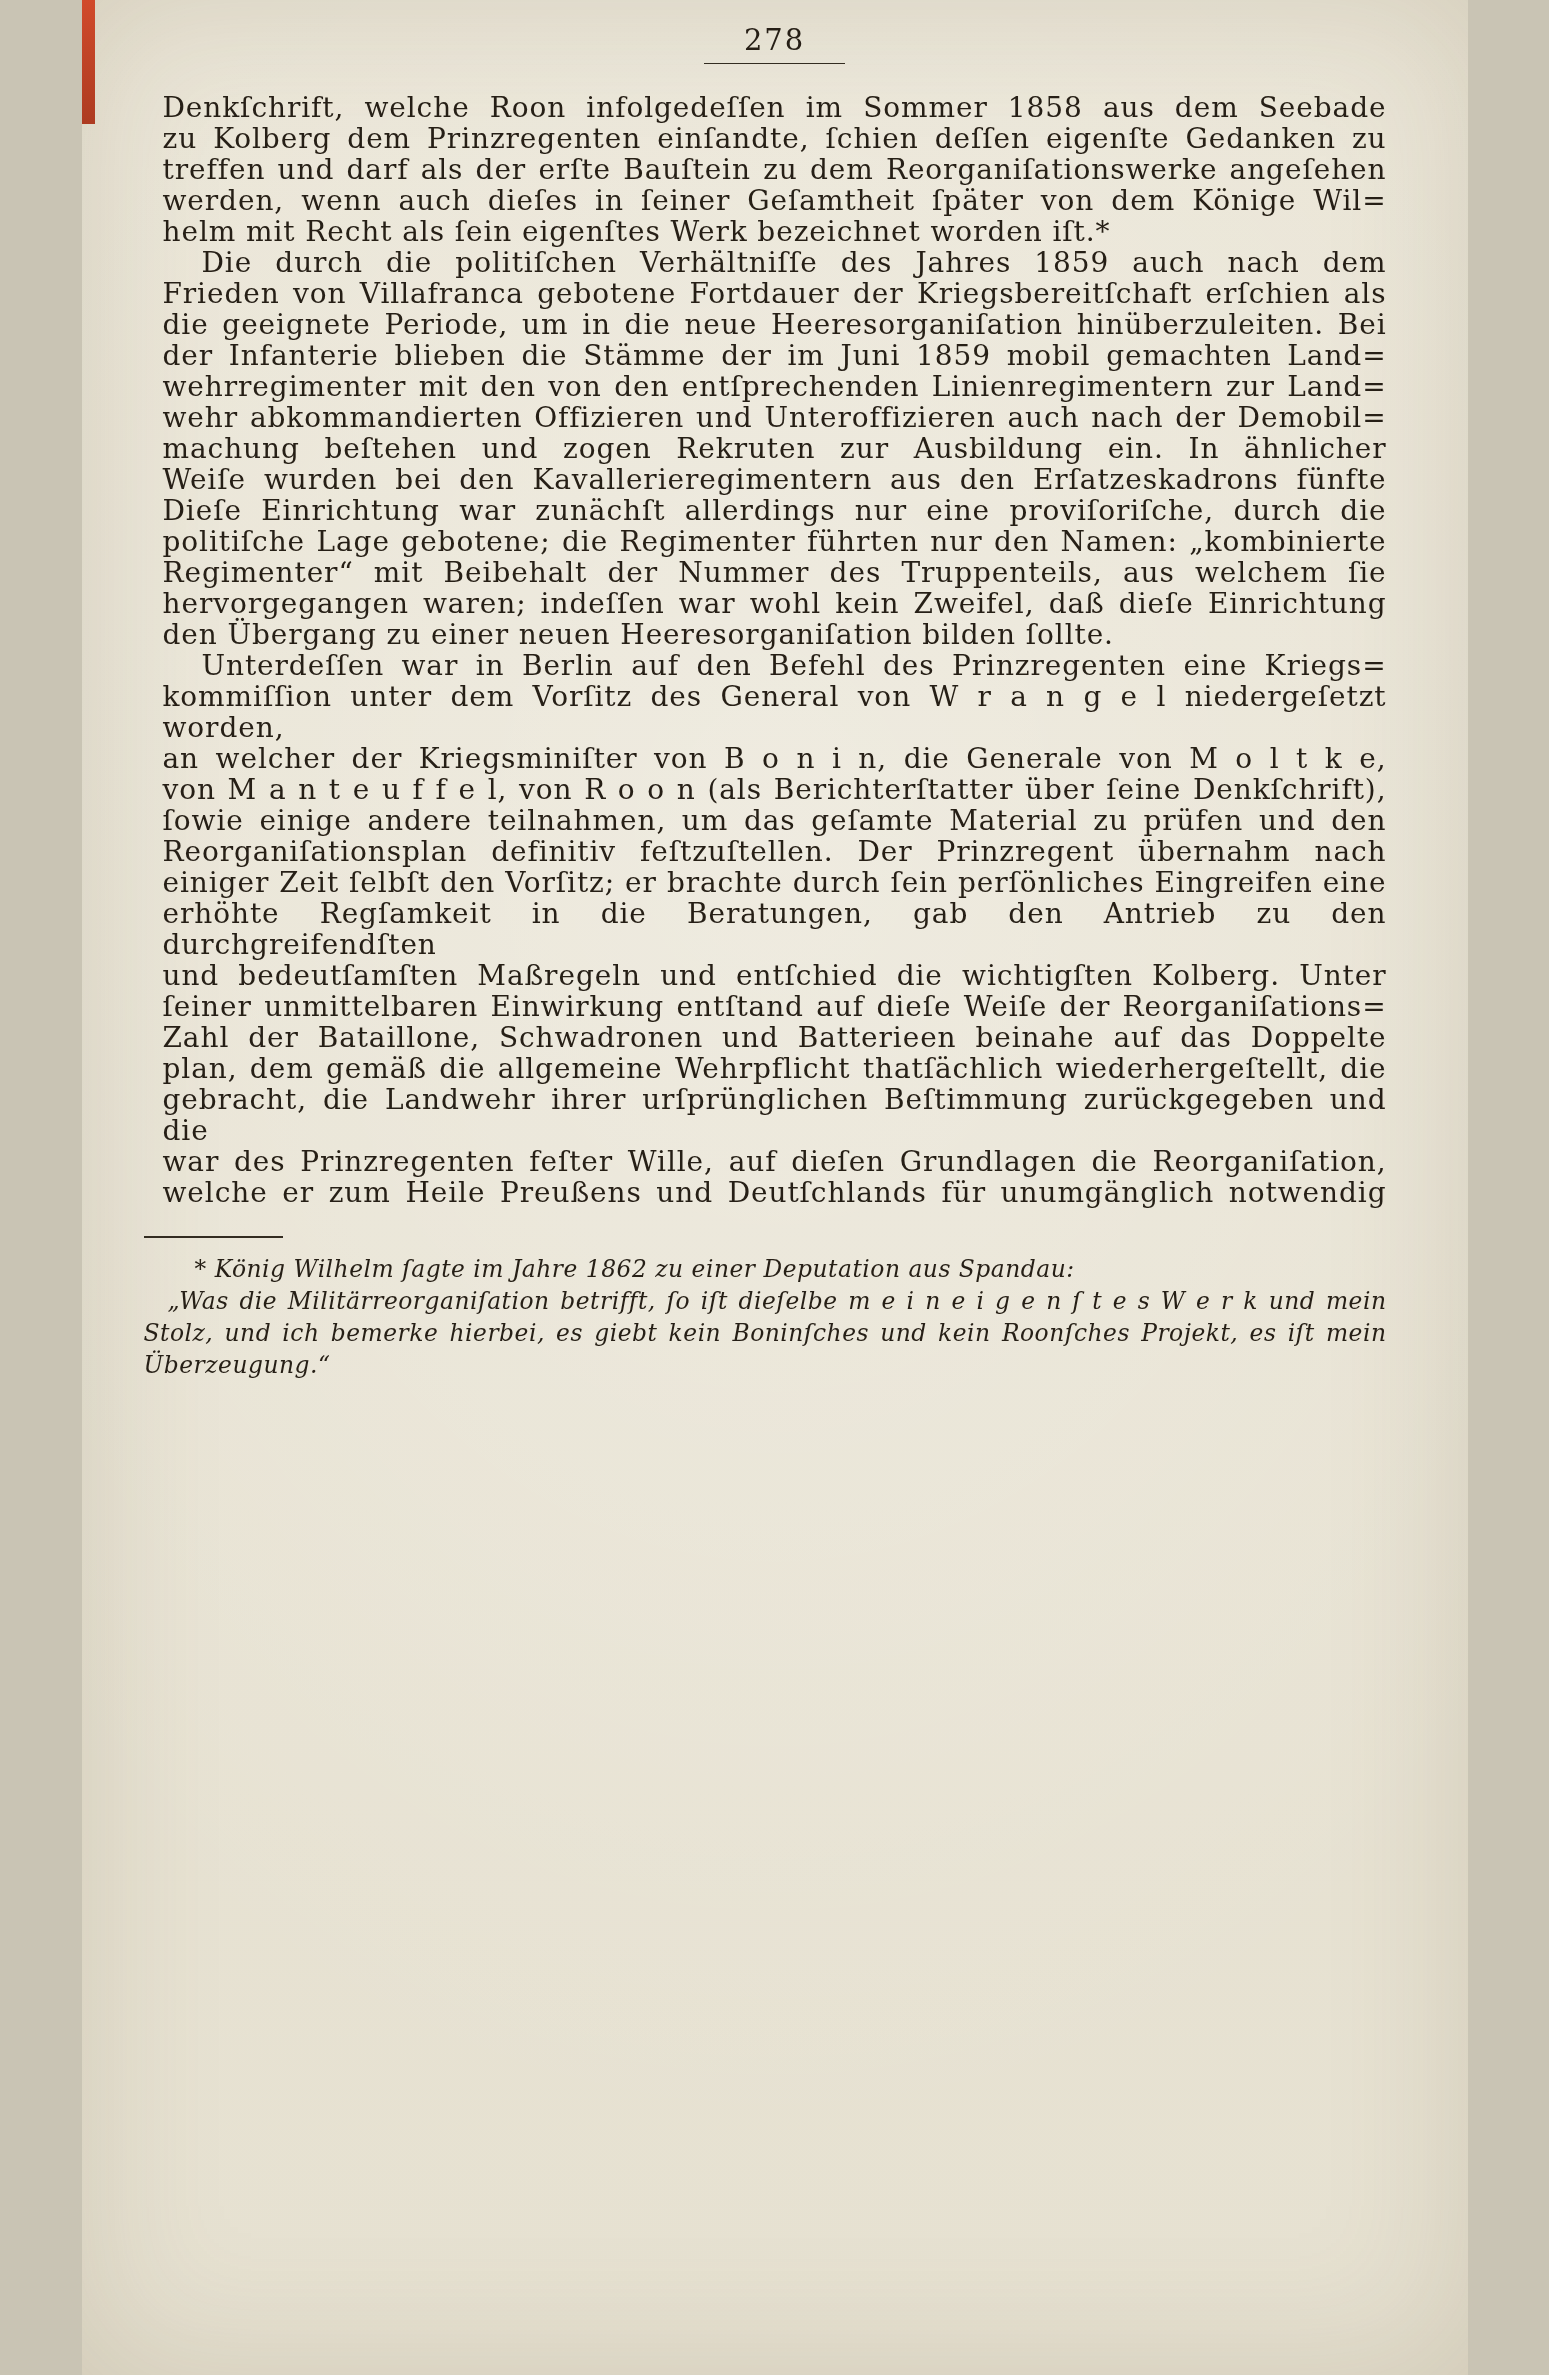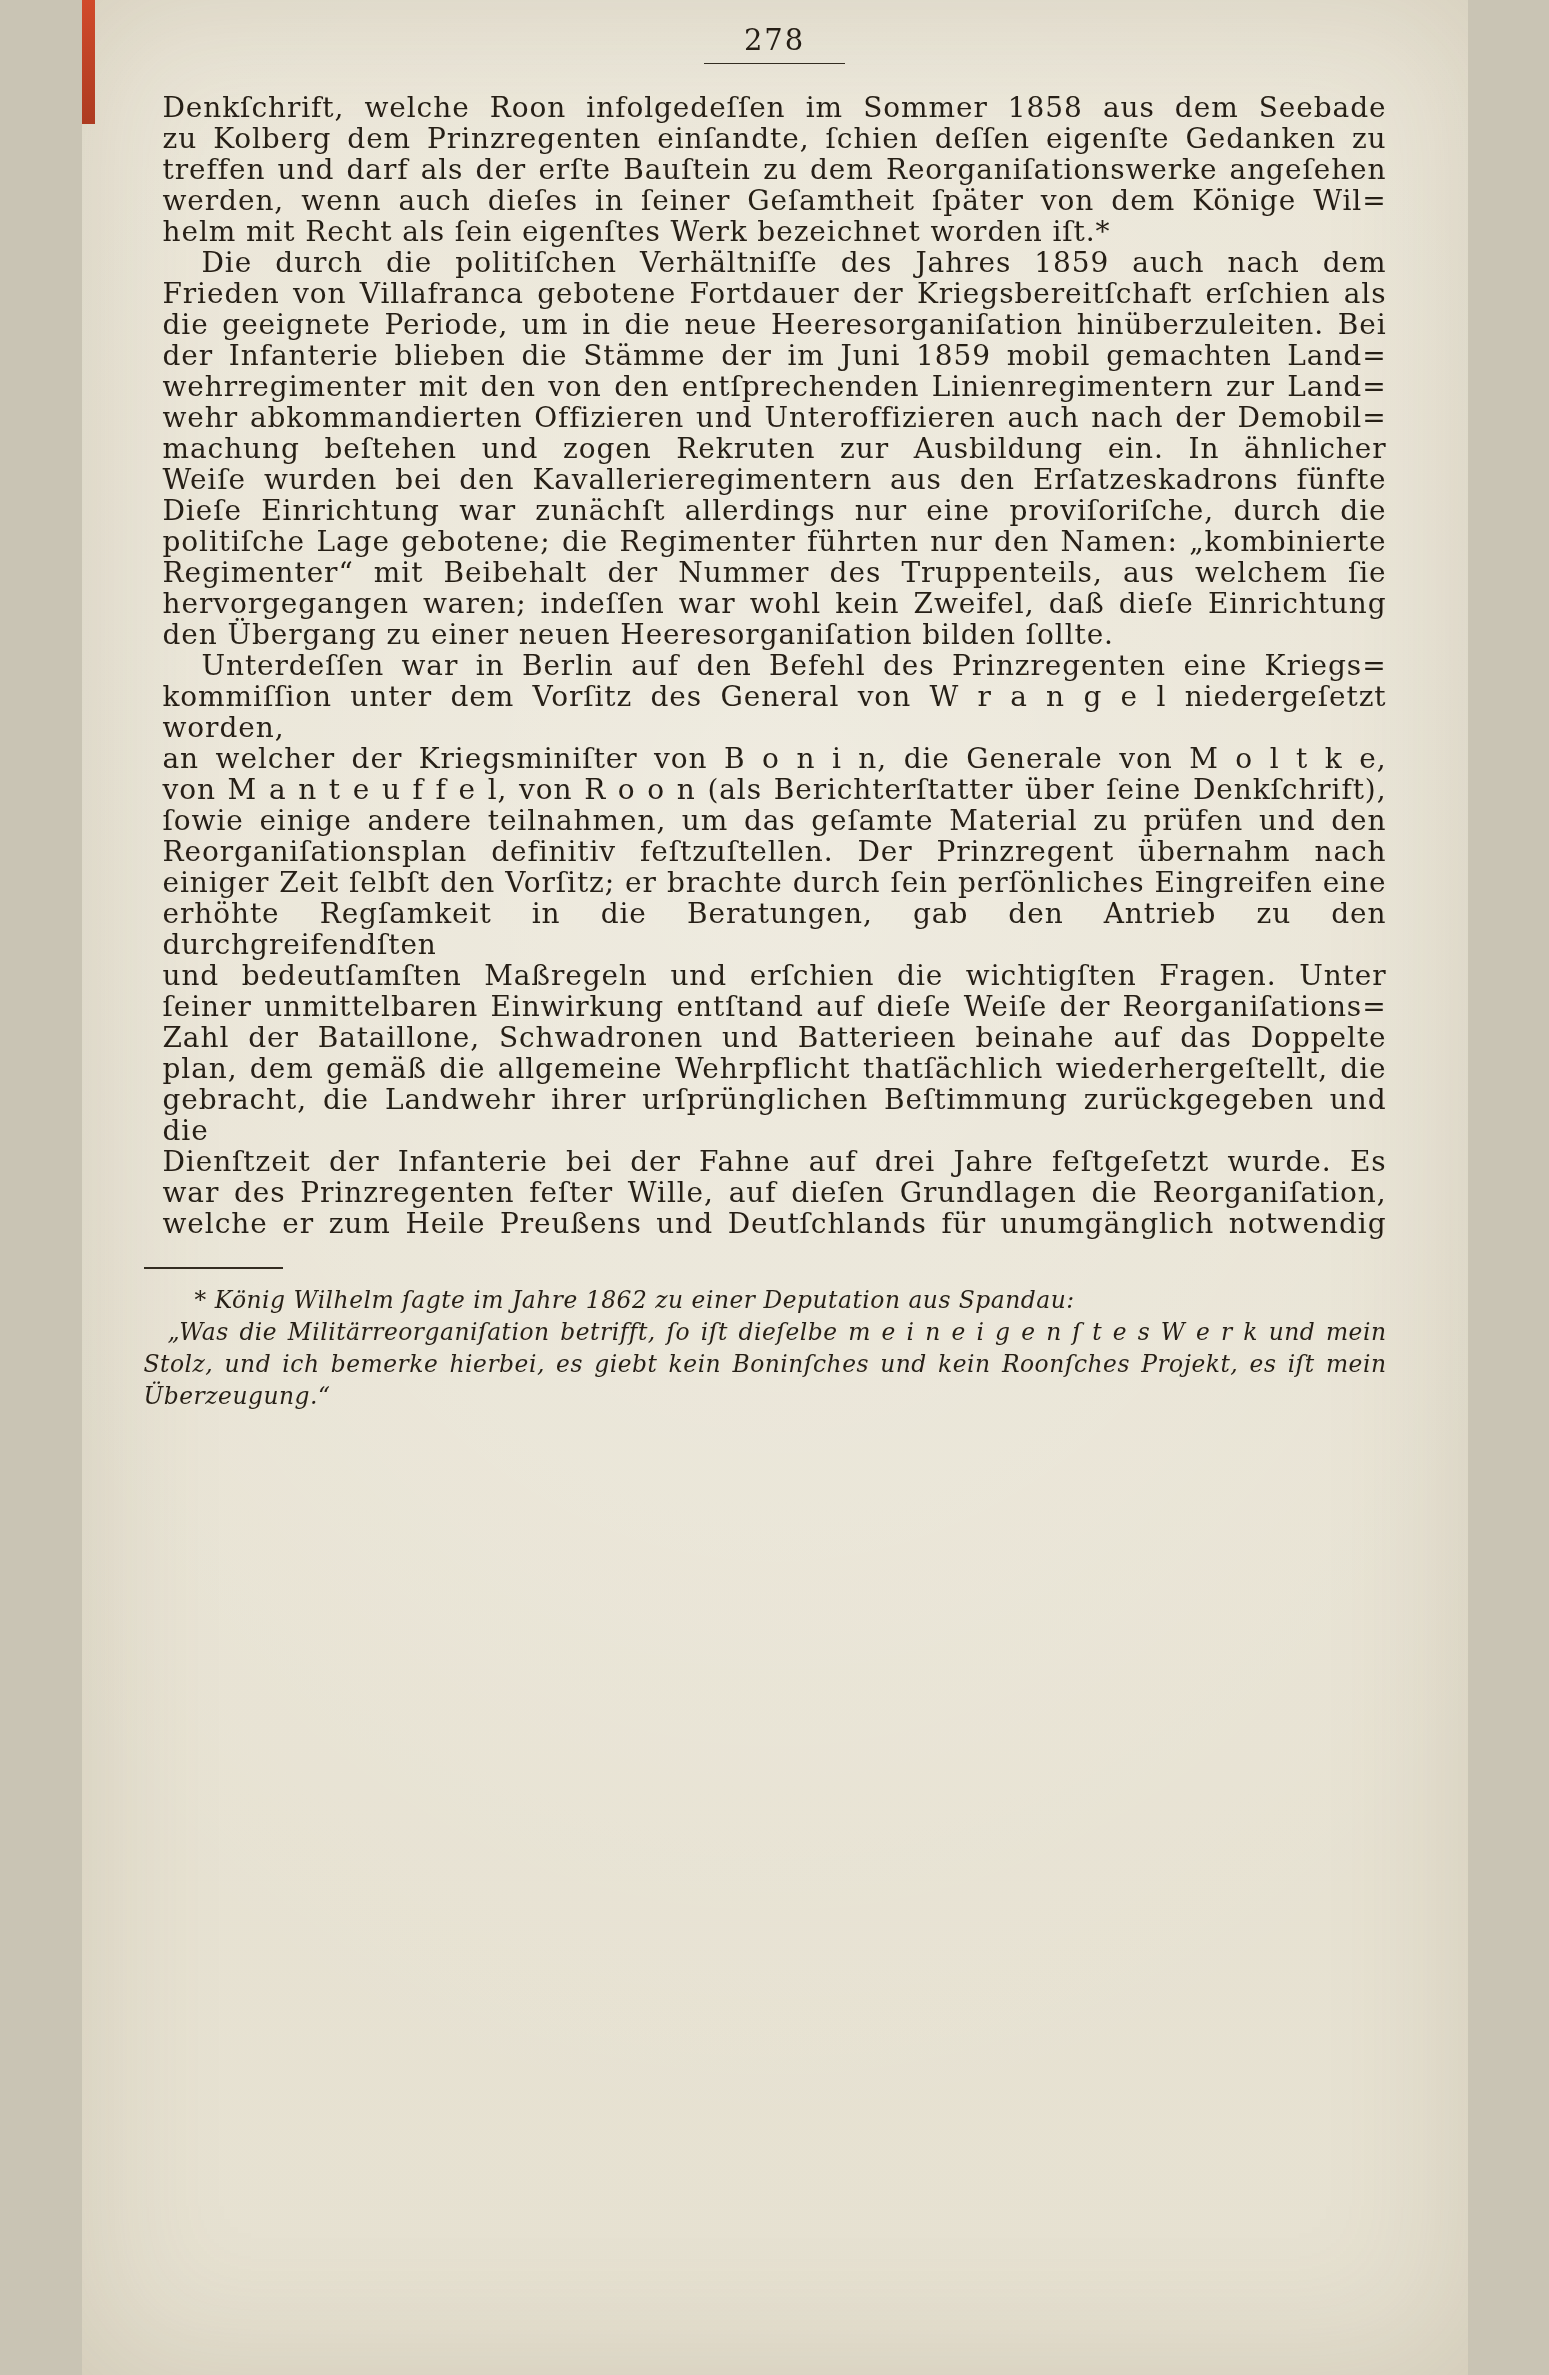--- a/index.html
+++ b/index.html
@@ -111,26 +111,25 @@
 
     <div class="para">
       <div class="line ind">Unterdeſſen war in Berlin auf den Befehl des Prinzregenten eine Kriegs=</div>
       <div class="line">kommiſſion unter dem Vorſitz des General von W r a n g e l niedergeſetzt worden,</div>
       <div class="line">an welcher der Kriegsminiſter von B o n i n, die Generale von M o l t k e,</div>
       <div class="line">von M a n t e u f f e l, von R o o n (als Berichterſtatter über ſeine Denkſchrift),</div>
       <div class="line">ſowie einige andere teilnahmen, um das geſamte Material zu prüfen und den</div>
       <div class="line">Reorganiſationsplan definitiv feſtzuſtellen. Der Prinzregent übernahm nach</div>
       <div class="line">einiger Zeit ſelbſt den Vorſitz; er brachte durch ſein perſönliches Eingreifen eine</div>
       <div class="line">erhöhte Regſamkeit in die Beratungen, gab den Antrieb zu den durchgreifendſten</div>
-      <div class="line">und bedeutſamſten Maßregeln und erſchien die wichtigſten Fragen. Unter</div>
+      <div class="line">und bedeutſamſten Maßregeln und entſchied die wichtigſten Kolberg. Unter</div>
       <div class="line">ſeiner unmittelbaren Einwirkung entſtand auf dieſe Weiſe der Reorganiſations=</div>
       <div class="line">Zahl der Bataillone, Schwadronen und Batterieen beinahe auf das Doppelte</div>
       <div class="line">plan, dem gemäß die allgemeine Wehrpflicht thatſächlich wiederhergeſtellt, die</div>
       <div class="line">gebracht, die Landwehr ihrer urſprünglichen Beſtimmung zurückgegeben und die</div>
-      <div class="line">Dienſtzeit der Infanterie bei der Fahne auf drei Jahre feſtgeſetzt wurde. Es</div>
       <div class="line">war des Prinzregenten feſter Wille, auf dieſen Grundlagen die Reorganiſation,</div>
       <div class="line">welche er zum Heile Preußens und Deutſchlands für unumgänglich notwendig</div>
     </div>
 
   </main>
 
   <div class="footnote-rule"></div>
 
   <section class="footnote">
     <div class="para">

